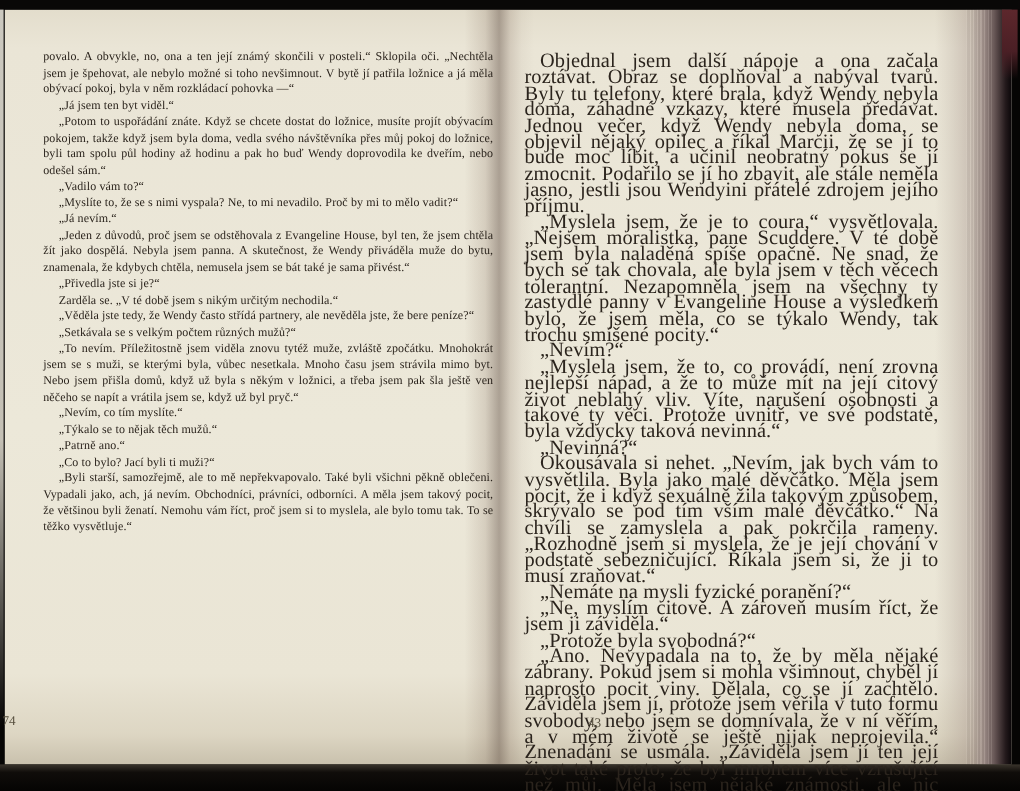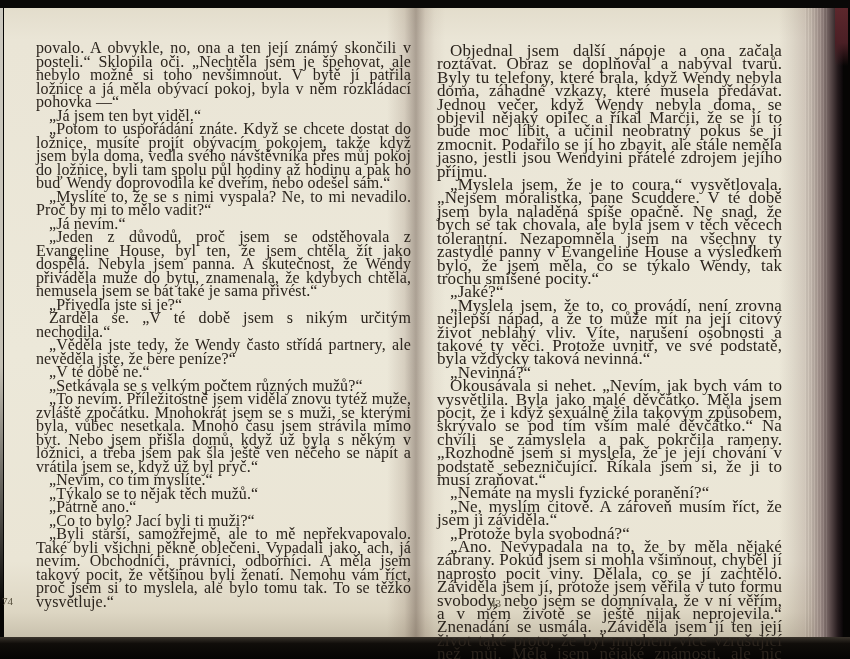--- a/index.html
+++ b/index.html
@@ -89,21 +89,21 @@
     background: linear-gradient(180deg, #3a342c 0%, #100d0a 30%, #050403 100%);
   }
   .text-col {
     position: absolute;
     color: #2b241d;
   }
   .text-left  { left: 36px;  top: 41px; width: 375px; }
   .text-right { left: 437px; top: 44px; width: 345px; }
   p.para {
     margin: 0;
-    font-size: 16px;
+    font-size: 10px;
     line-height: 13.5px;
     text-align: justify;
     text-indent: 13px;
     letter-spacing: 0.1px;
   }
   .text-right p.para {
     font-size: 17px;
     line-height: 13.4px;
   }
   p.para.noindent { text-indent: 0; }
@@ -127,40 +127,40 @@
 
   <div class="left-strip"></div>
   <div class="top-band"></div>
   <div class="bottom-band"></div>
   <div class="spine-corner"></div>
 
   <div class="text-col text-left">
       <p class="para noindent"><span>povalo. A obvykle, no, ona a ten její známý skončili v posteli.“ Sklopila oči. „Nechtěla jsem je špehovat, ale nebylo možné si toho nevšimnout. V bytě jí patřila ložnice a já měla obývací pokoj, byla v něm rozkládací pohovka —“</span></p>
       <p class="para"><span>„Já jsem ten byt viděl.“</span></p>
       <p class="para"><span>„Potom to uspořádání znáte. Když se chcete dostat do ložnice, musíte projít obývacím pokojem, takže když jsem byla doma, vedla svého návštěvníka přes můj pokoj do ložnice, byli tam spolu půl hodiny až hodinu a pak ho buď Wendy doprovodila ke dveřím, nebo odešel sám.“</span></p>
+      <p class="para"><span>„Vadilo vám to?“</span></p>
       <p class="para"><span>„Myslíte to, že se s nimi vyspala? Ne, to mi nevadilo. Proč by mi to mělo vadit?“</span></p>
       <p class="para"><span>„Já nevím.“</span></p>
       <p class="para"><span>„Jeden z důvodů, proč jsem se odstěhovala z Evangeline House, byl ten, že jsem chtěla žít jako dospělá. Nebyla jsem panna. A skutečnost, že Wendy přiváděla muže do bytu, znamenala, že kdybych chtěla, nemusela jsem se bát také je sama přivést.“</span></p>
       <p class="para"><span>„Přivedla jste si je?“</span></p>
       <p class="para"><span>Zarděla se. „V té době jsem s nikým určitým nechodila.“</span></p>
       <p class="para"><span>„Věděla jste tedy, že Wendy často střídá partnery, ale nevěděla jste, že bere peníze?“</span></p>
-      <p class="para"><span>„V té době ne.“</span></p>
       <p class="para"><span>„Setkávala se s velkým počtem různých mužů?“</span></p>
       <p class="para"><span>„To nevím. Příležitostně jsem viděla znovu tytéž muže, zvláště zpočátku. Mnohokrát jsem se s muži, se kterými byla, vůbec nesetkala. Mnoho času jsem strávila mimo byt. Nebo jsem přišla domů, když už byla s někým v ložnici, a třeba jsem pak šla ještě ven něčeho se napít a vrátila jsem se, když už byl pryč.“</span></p>
       <p class="para"><span>„Nevím, co tím myslíte.“</span></p>
       <p class="para"><span>„Týkalo se to nějak těch mužů.“</span></p>
       <p class="para"><span>„Patrně ano.“</span></p>
       <p class="para"><span>„Co to bylo? Jací byli ti muži?“</span></p>
       <p class="para"><span>„Byli starší, samozřejmě, ale to mě nepřekvapovalo. Také byli všichni pěkně oblečeni. Vypadali jako, ach, já nevím. Obchodníci, právníci, odborníci. A měla jsem takový pocit, že většinou byli ženatí. Nemohu vám říct, proč jsem si to myslela, ale bylo tomu tak. To se těžko vysvětluje.“</span></p>
     </div>
 
   <div class="text-col text-right">
       <p class="para"><span>Objednal jsem další nápoje a ona začala roztávat. Obraz se doplňoval a nabýval tvarů. Byly tu telefony, které brala, když Wendy nebyla doma, záhadné vzkazy, které musela předávat. Jednou večer, když Wendy nebyla doma, se objevil nějaký opilec a říkal Marcii, že se jí to bude moc líbit, a učinil neobratný pokus se jí zmocnit. Podařilo se jí ho zbavit, ale stále neměla jasno, jestli jsou Wendyini přátelé zdrojem jejího příjmu.</span></p>
       <p class="para"><span>„Myslela jsem, že je to coura,“ vysvětlovala. „Nejsem moralistka, pane Scuddere. V té době jsem byla naladěná spíše opačně. Ne snad, že bych se tak chovala, ale byla jsem v těch věcech tolerantní. Nezapomněla jsem na všechny ty zastydlé panny v Evangeline House a výsledkem bylo, že jsem měla, co se týkalo Wendy, tak trochu smíšené pocity.“</span></p>
-      <p class="para"><span>„Jaké?“</span></p>
+      <p class="para"><span>„Nevím?“</span></p>
       <p class="para"><span>„Myslela jsem, že to, co provádí, není zrovna nejlepší nápad, a že to může mít na její citový život neblahý vliv. Víte, narušení osobnosti a takové ty věci. Protože uvnitř, ve své podstatě, byla vždycky taková nevinná.“</span></p>
       <p class="para"><span>„Nevinná?“</span></p>
       <p class="para"><span>Okousávala si nehet. „Nevím, jak bych vám to vysvětlila. Byla jako malé děvčátko. Měla jsem pocit, že i když sexuálně žila takovým způsobem, skrývalo se pod tím vším malé děvčátko.“ Na chvíli se zamyslela a pak pokrčila rameny. „Rozhodně jsem si myslela, že je její chování v podstatě sebezničující. Říkala jsem si, že ji to musí zraňovat.“</span></p>
       <p class="para"><span>„Nemáte na mysli fyzické poranění?“</span></p>
       <p class="para"><span>„Ne, myslím citově. A zároveň musím říct, že jsem ji záviděla.“</span></p>
       <p class="para"><span>„Protože byla svobodná?“</span></p>
       <p class="para"><span>„Ano. Nevypadala na to, že by měla nějaké zábrany. Pokud jsem si mohla všimnout, chyběl jí naprosto pocit viny. Dělala, co se jí zachtělo. Záviděla jsem jí, protože jsem věřila v tuto formu svobody, nebo jsem se domnívala, že v ní věřím, a v mém životě se ještě nijak neprojevila.“ Znenadání se usmála. „Záviděla jsem jí ten její život také proto, že byl mnohem více vzrušující než můj. Měla jsem nějaké známosti, ale nic příliš zajímavého. Hoši, se kterými jsem chodila, byli přibližně v mém věku a neměli mnoho peněz. Wendy chodila na večeře do takových podniků jako </span><span class="it">Barbetta's</span><span> a </span><span class="it">Forum</span><span> a já jsem znala jenom, jak to vypadá uvnitř takového </span><span class="it">Orange Julius's</span><span>. Tak mi to nedalo, abych jí trochu nezáviděla.“</span></p>
     </div>
 
   <div class="pageno pageno-left">74</div>

